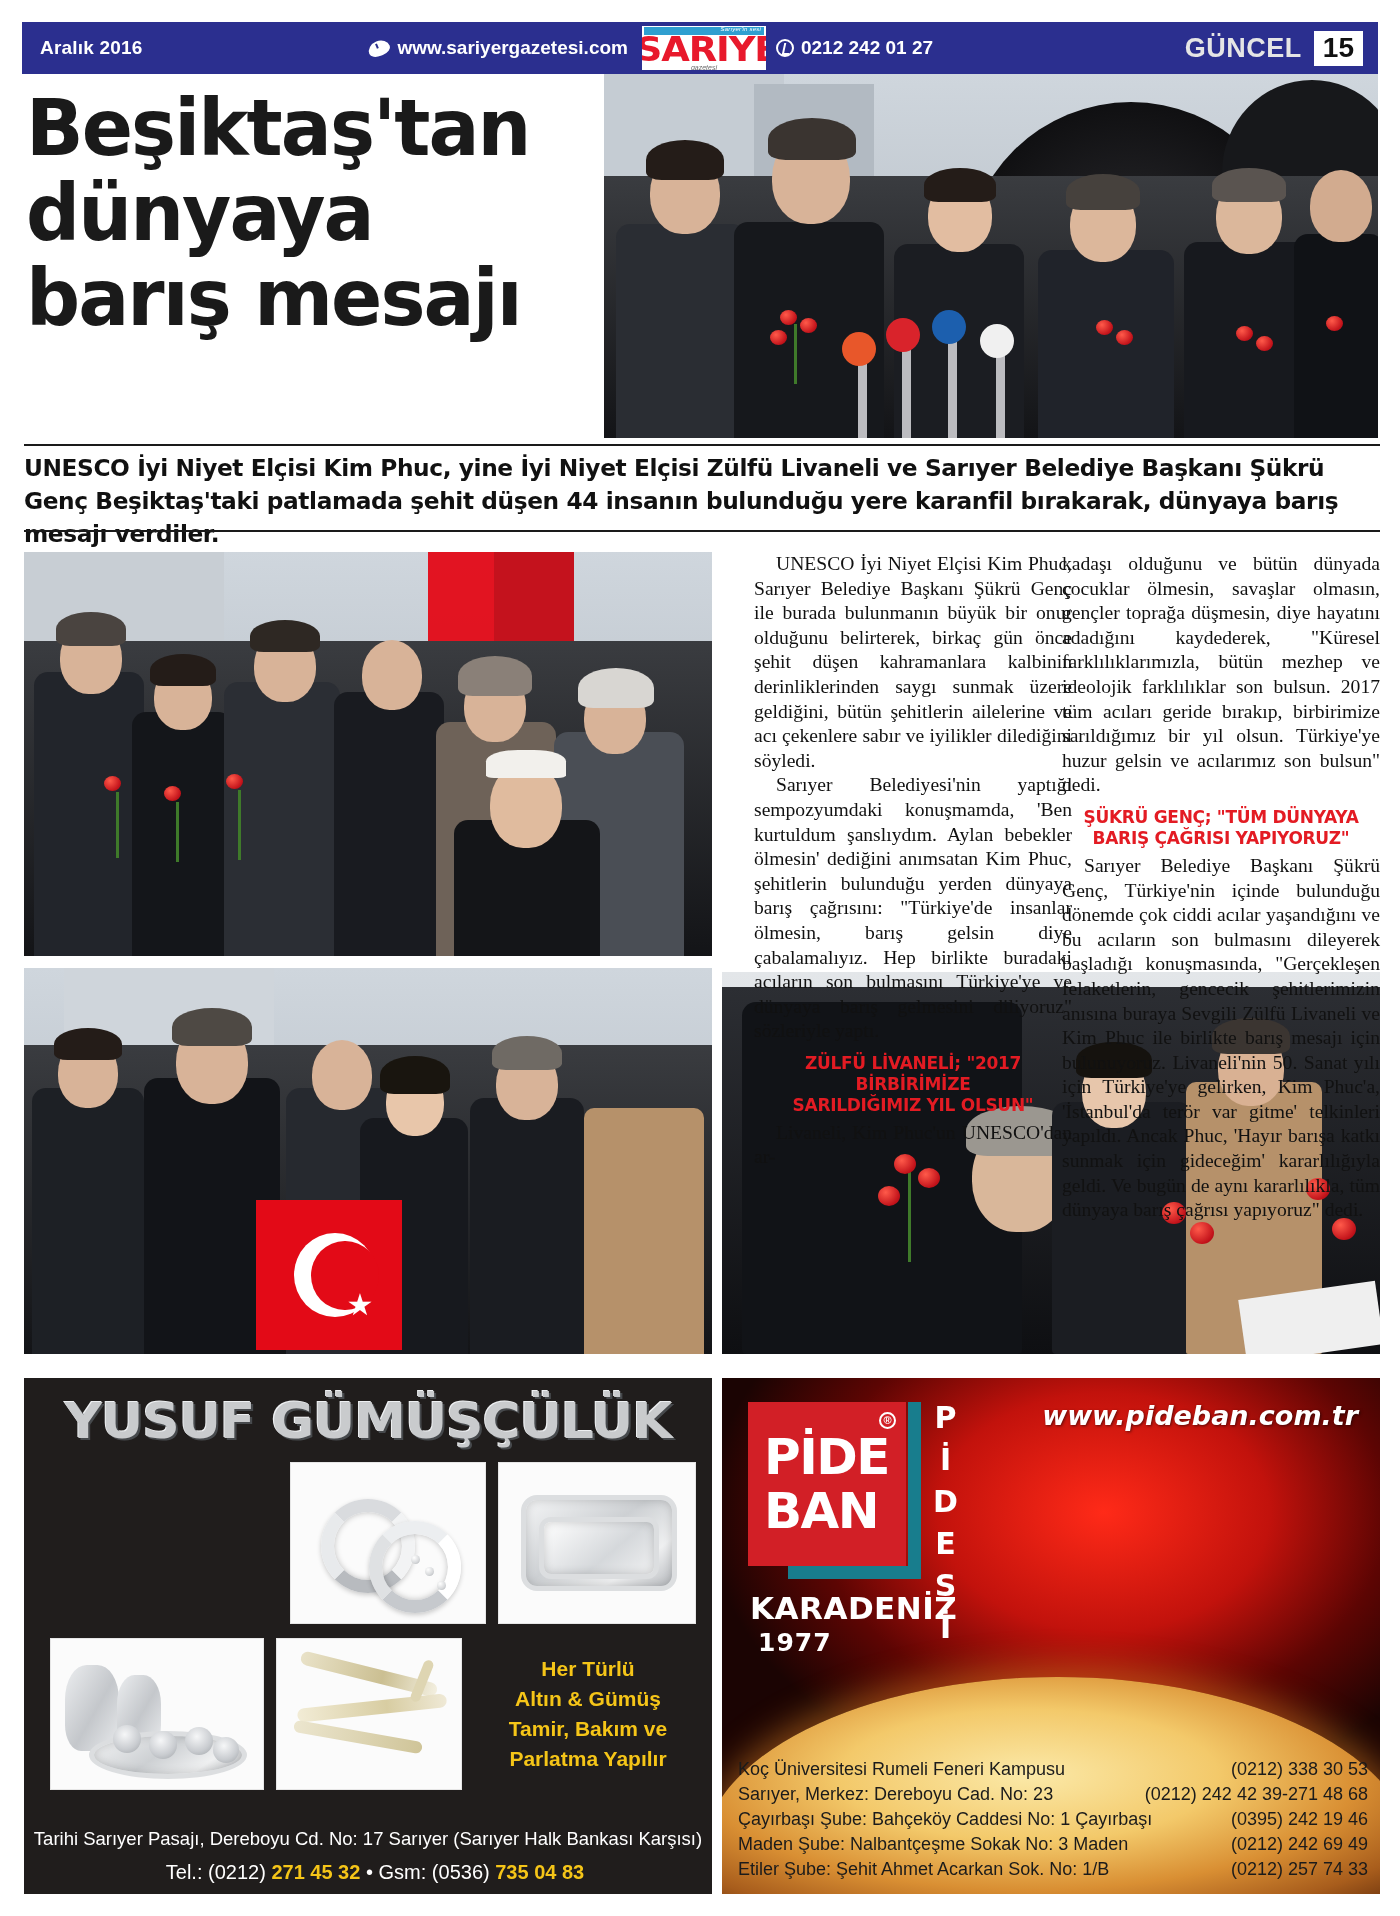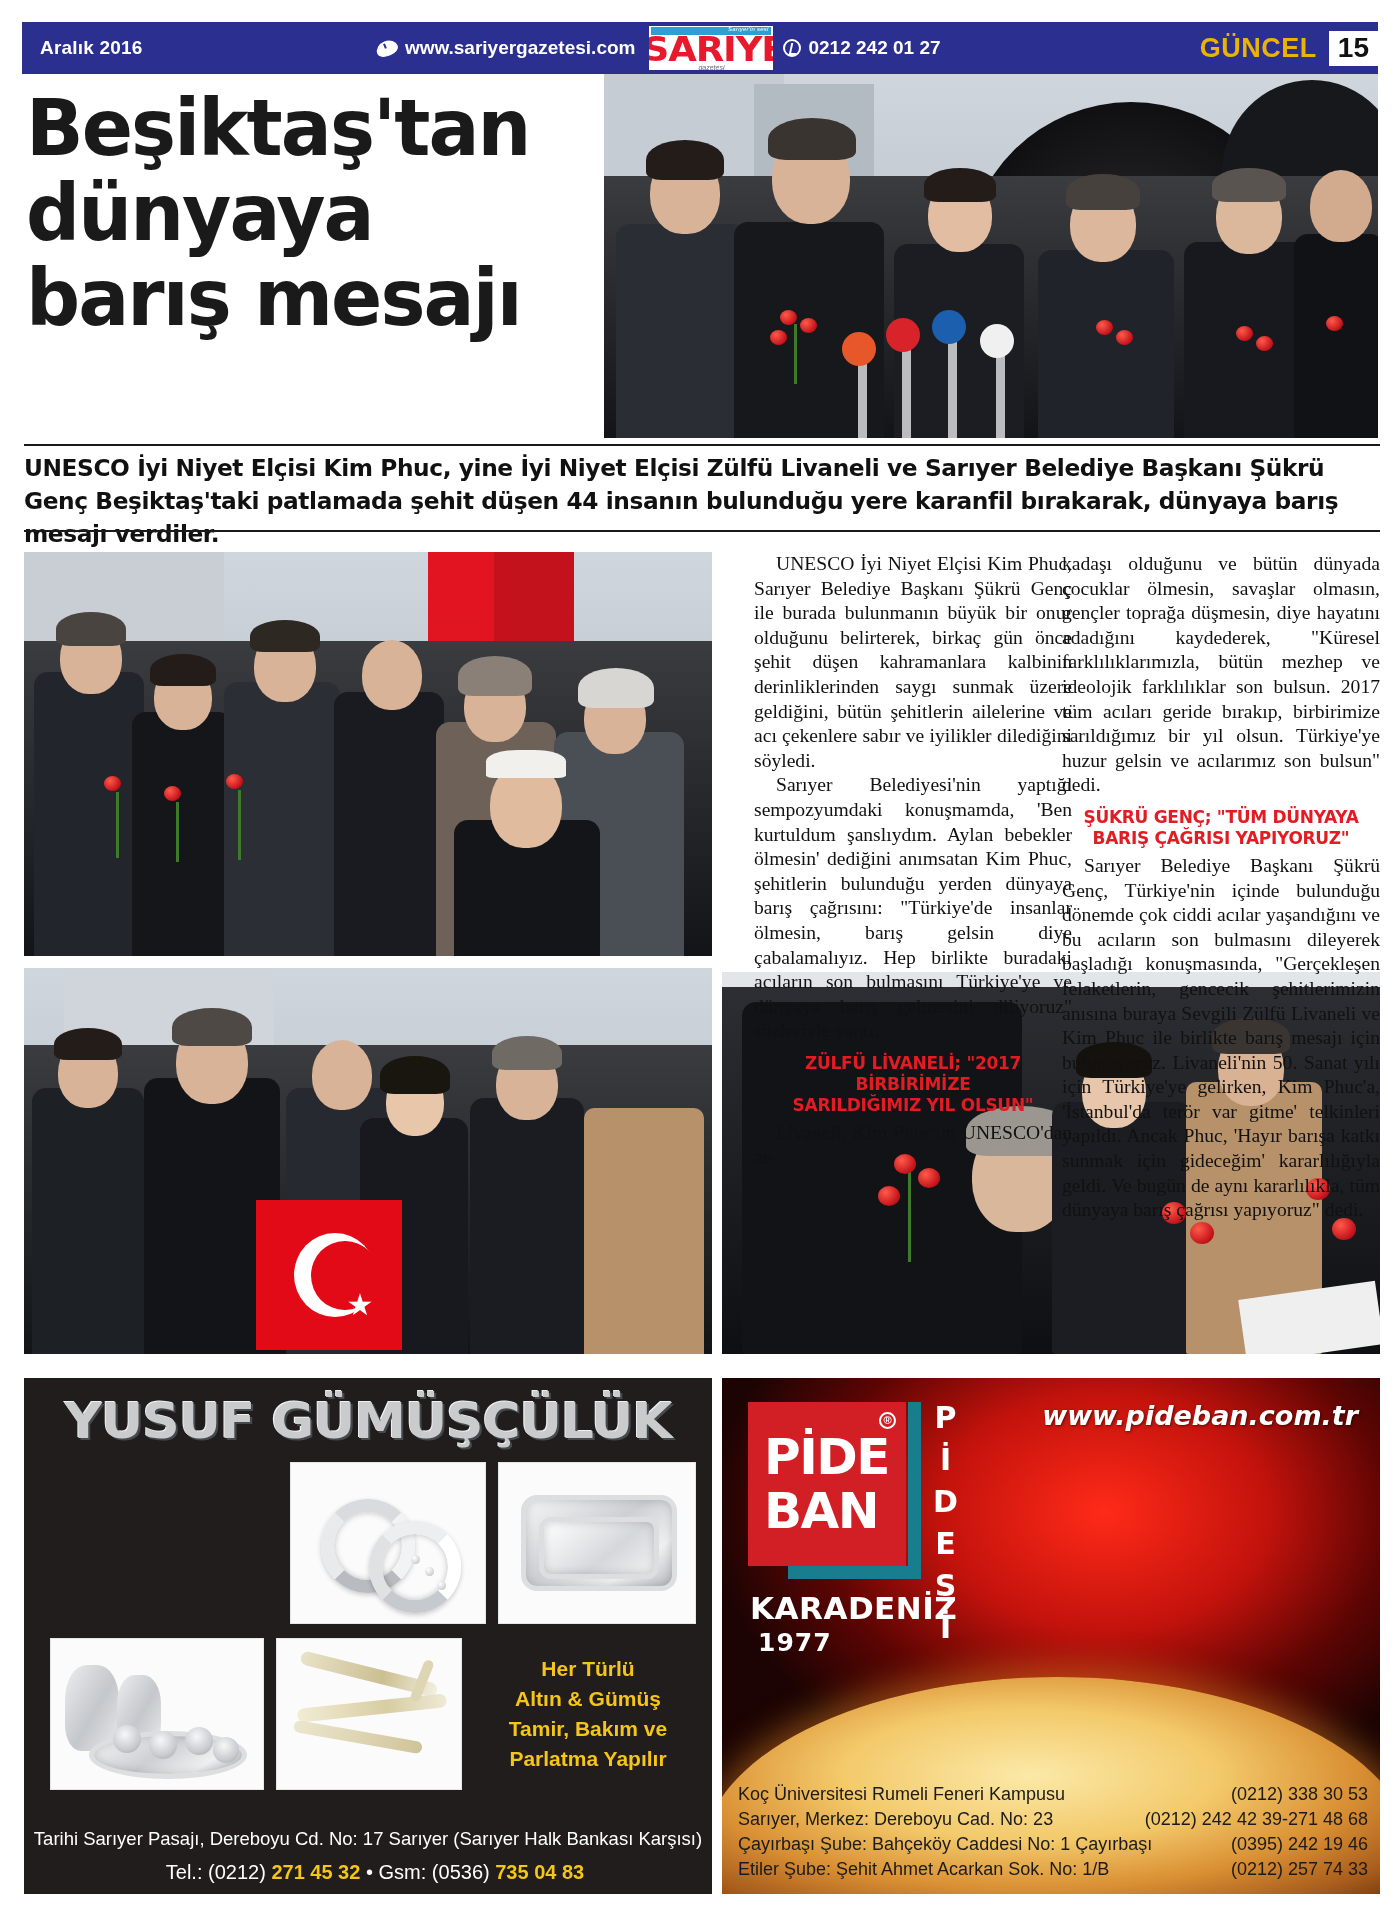--- a/index.html
+++ b/index.html
@@ -96,29 +96,29 @@
   }
   .phone-icon::after {
     content: "";
     position: absolute; left: 5px; top: 2px;
     width: 5px; height: 10px;
     border-left: 2px solid #ffffff;
     border-bottom: 2px solid #ffffff;
     transform: skewX(-12deg);
   }
   .masthead-section {
-    color: #eab308;
+    color: #e5e5e5;
     font-size: 27px;
     font-weight: bold;
     letter-spacing: 0.5px;
     margin-left: 26px;
     white-space: nowrap;
   }
   .masthead-pageno {
-    margin-left: 12px; margin-right: 0;
+    margin-left: 12px; margin-right: 15px;
     background: #ffffff;
     color: #111111;
     font-size: 28px; font-weight: bold;
     padding: 1px 9px 2px 9px;
     line-height: 32px;
     white-space: nowrap;
   }
 
   
   .headline {
@@ -725,19 +725,23 @@
       </div>
       <div class="row">
         <span>Sarıyer, Merkez: Dereboyu Cad. No: 23</span>
         <span>(0212) 242 42 39-271 48 68</span>
       </div>
       <div class="row">
         <span>Çayırbaşı Şube: Bahçeköy Caddesi No: 1 Çayırbaşı</span>
         <span>(0395) 242 19 46</span>
       </div>
       <div class="row">
+        <span>Maden Şube: Nalbantçeşme Sokak No: 3 Maden</span>
+        <span>(0212) 242 69 49</span>
+      </div>
+      <div class="row">
         <span>Etiler Şube: Şehit Ahmet Acarkan Sok. No: 1/B</span>
         <span>(0212) 257 74 33</span>
       </div>
     </div>
   </div>
 
 </div>
 
 </body></html>

